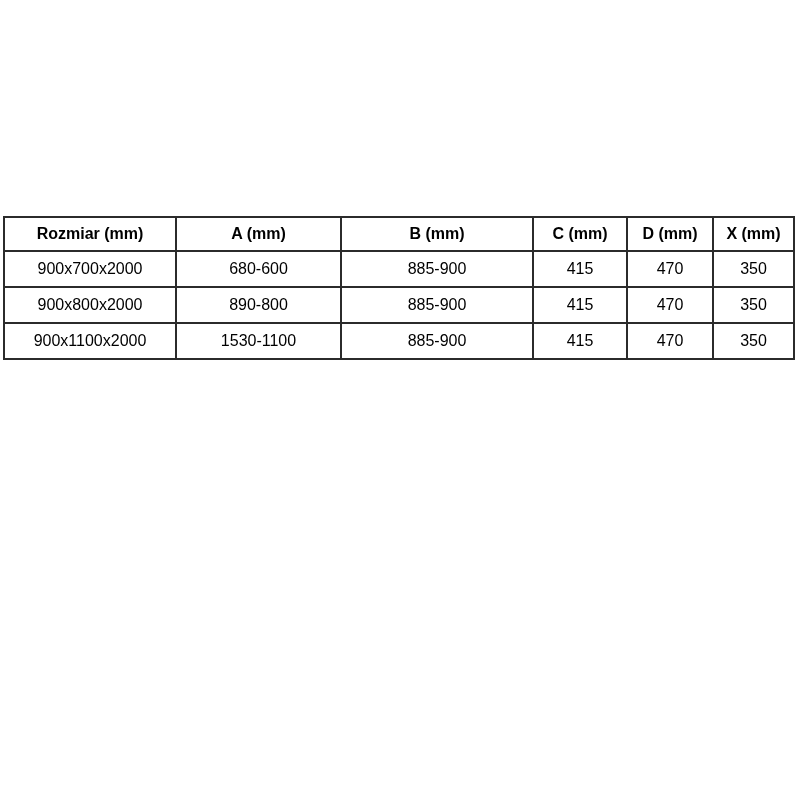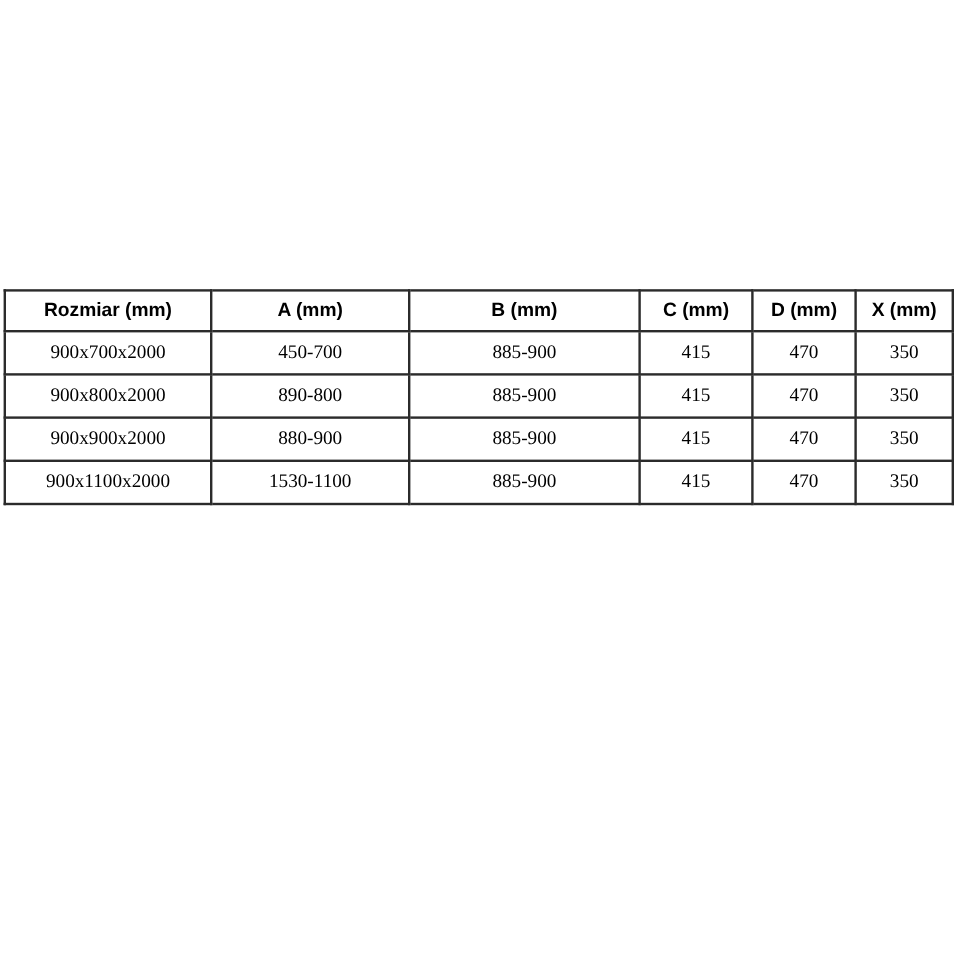--- a/index.html
+++ b/index.html
@@ -10,21 +10,21 @@
     width: 800px;
     height: 800px;
     background: #ffffff;
     font-family: "Liberation Sans", sans-serif;
     position: relative;
     overflow: hidden;
   }
   .spec-table-wrap {
     position: absolute;
     left: 3px;
-    top: 241px;
+    top: 216px;
     width: 790px;
   }
   table.spec-table {
     border-collapse: collapse;
     table-layout: fixed;
     width: 790px;
   }
   table.spec-table th,
   table.spec-table td {
     border: 2px solid #2b2b2b;
@@ -37,21 +37,20 @@
   }
   table.spec-table th {
     font-weight: bold;
     font-size: 16px;
     height: 32px;
   }
   table.spec-table td {
     font-weight: normal;
     font-size: 16px;
     height: 34px;
-    font-family: Liberation Serif, serif;
   }
 </style>
 </head>
 <body>
 
 <div class="spec-table-wrap">
   <table class="spec-table">
     <colgroup>
         <col style="width: 172px;">
         <col style="width: 165px;">
@@ -66,37 +65,29 @@
           <th>A (mm)</th>
           <th>B (mm)</th>
           <th>C (mm)</th>
           <th>D (mm)</th>
           <th>X (mm)</th>
         </tr>
     </thead>
     <tbody>
         <tr>
           <td>900x700x2000</td>
-          <td>450-700</td>
+          <td>680-600</td>
           <td>885-900</td>
           <td>415</td>
           <td>470</td>
           <td>350</td>
         </tr>
         <tr>
           <td>900x800x2000</td>
           <td>890-800</td>
-          <td>885-900</td>
-          <td>415</td>
-          <td>470</td>
-          <td>350</td>
-        </tr>
-        <tr>
-          <td>900x900x2000</td>
-          <td>880-900</td>
           <td>885-900</td>
           <td>415</td>
           <td>470</td>
           <td>350</td>
         </tr>
         <tr>
           <td>900x1100x2000</td>
           <td>1530-1100</td>
           <td>885-900</td>
           <td>415</td>

